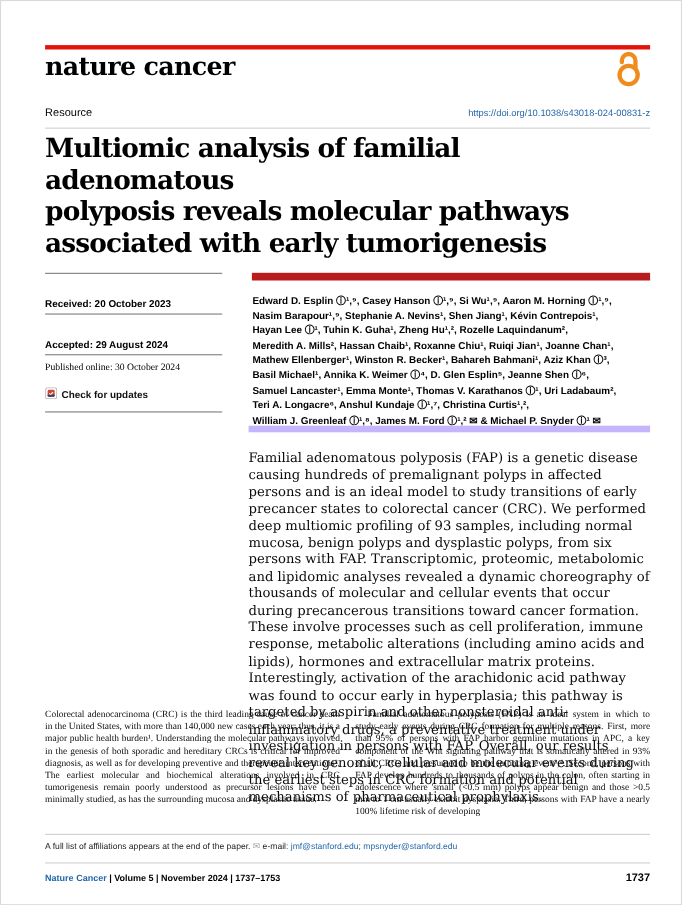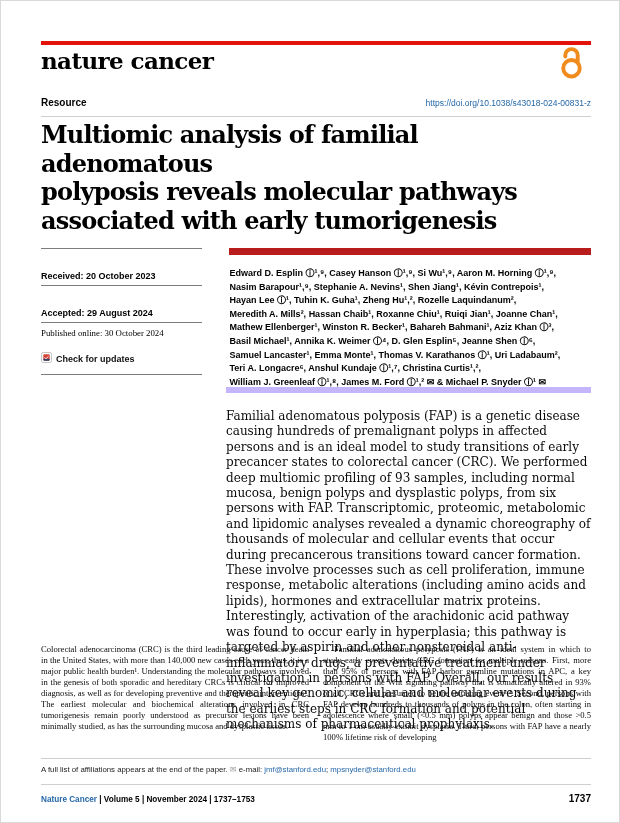--- a/index.html
+++ b/index.html
@@ -8,21 +8,21 @@
     position:relative; width:620px; height:823px; margin:0 auto;
     background:#ffffff; border:1px solid #d9d9d9; overflow:hidden;
     font-family:"Liberation Sans", sans-serif; color:#111111;
   }
   .red-rule { position:absolute; top:40px; left:40px; width:550px; height:4px; background:#e3120b; }
   .logo { position:absolute; top:46px; left:40px; font-family:"DejaVu Serif", serif;
           font-weight:700; font-size:23px; letter-spacing:-0.6px; color:#000; }
   .oa-icon { position:absolute; top:45px; left:557px; }
   .type-row { position:absolute; top:96px; left:40px; width:550px; display:flex;
               justify-content:space-between; align-items:baseline; }
-  .article-type { font-size:10px; font-weight:700; color:#000; }
+  .article-type { font-size:10px; font-weight:400; color:#000; }
   .doi-link { font-size:8.5px; color:#2568a9; text-decoration:none; }
   .title-rule { position:absolute; top:115px; left:40px; width:550px; height:1px; background:#cfcfcf; }
   .title { position:absolute; top:120px; left:40px; width:554px;
            font-family:"DejaVu Serif", serif; font-weight:700; font-size:24px;
            line-height:28.5px; letter-spacing:-0.8px; color:#000; }
   .meta { position:absolute; top:247px; left:40px; width:550px; display:flex; }
   .sidebar { width:163px; }
   .side-item { border-top:1px solid #7d7d7d; padding:22px 0 4px; font-size:9px; font-weight:700; color:#000; }
   .side-item.serif { font-family:"Liberation Serif", serif; font-weight:400; font-size:8.8px; padding:5px 0 6px; }
   .check-row { padding:8px 0 9px; font-size:9px; font-weight:700; display:flex; align-items:center; gap:4px; cursor:pointer; }

